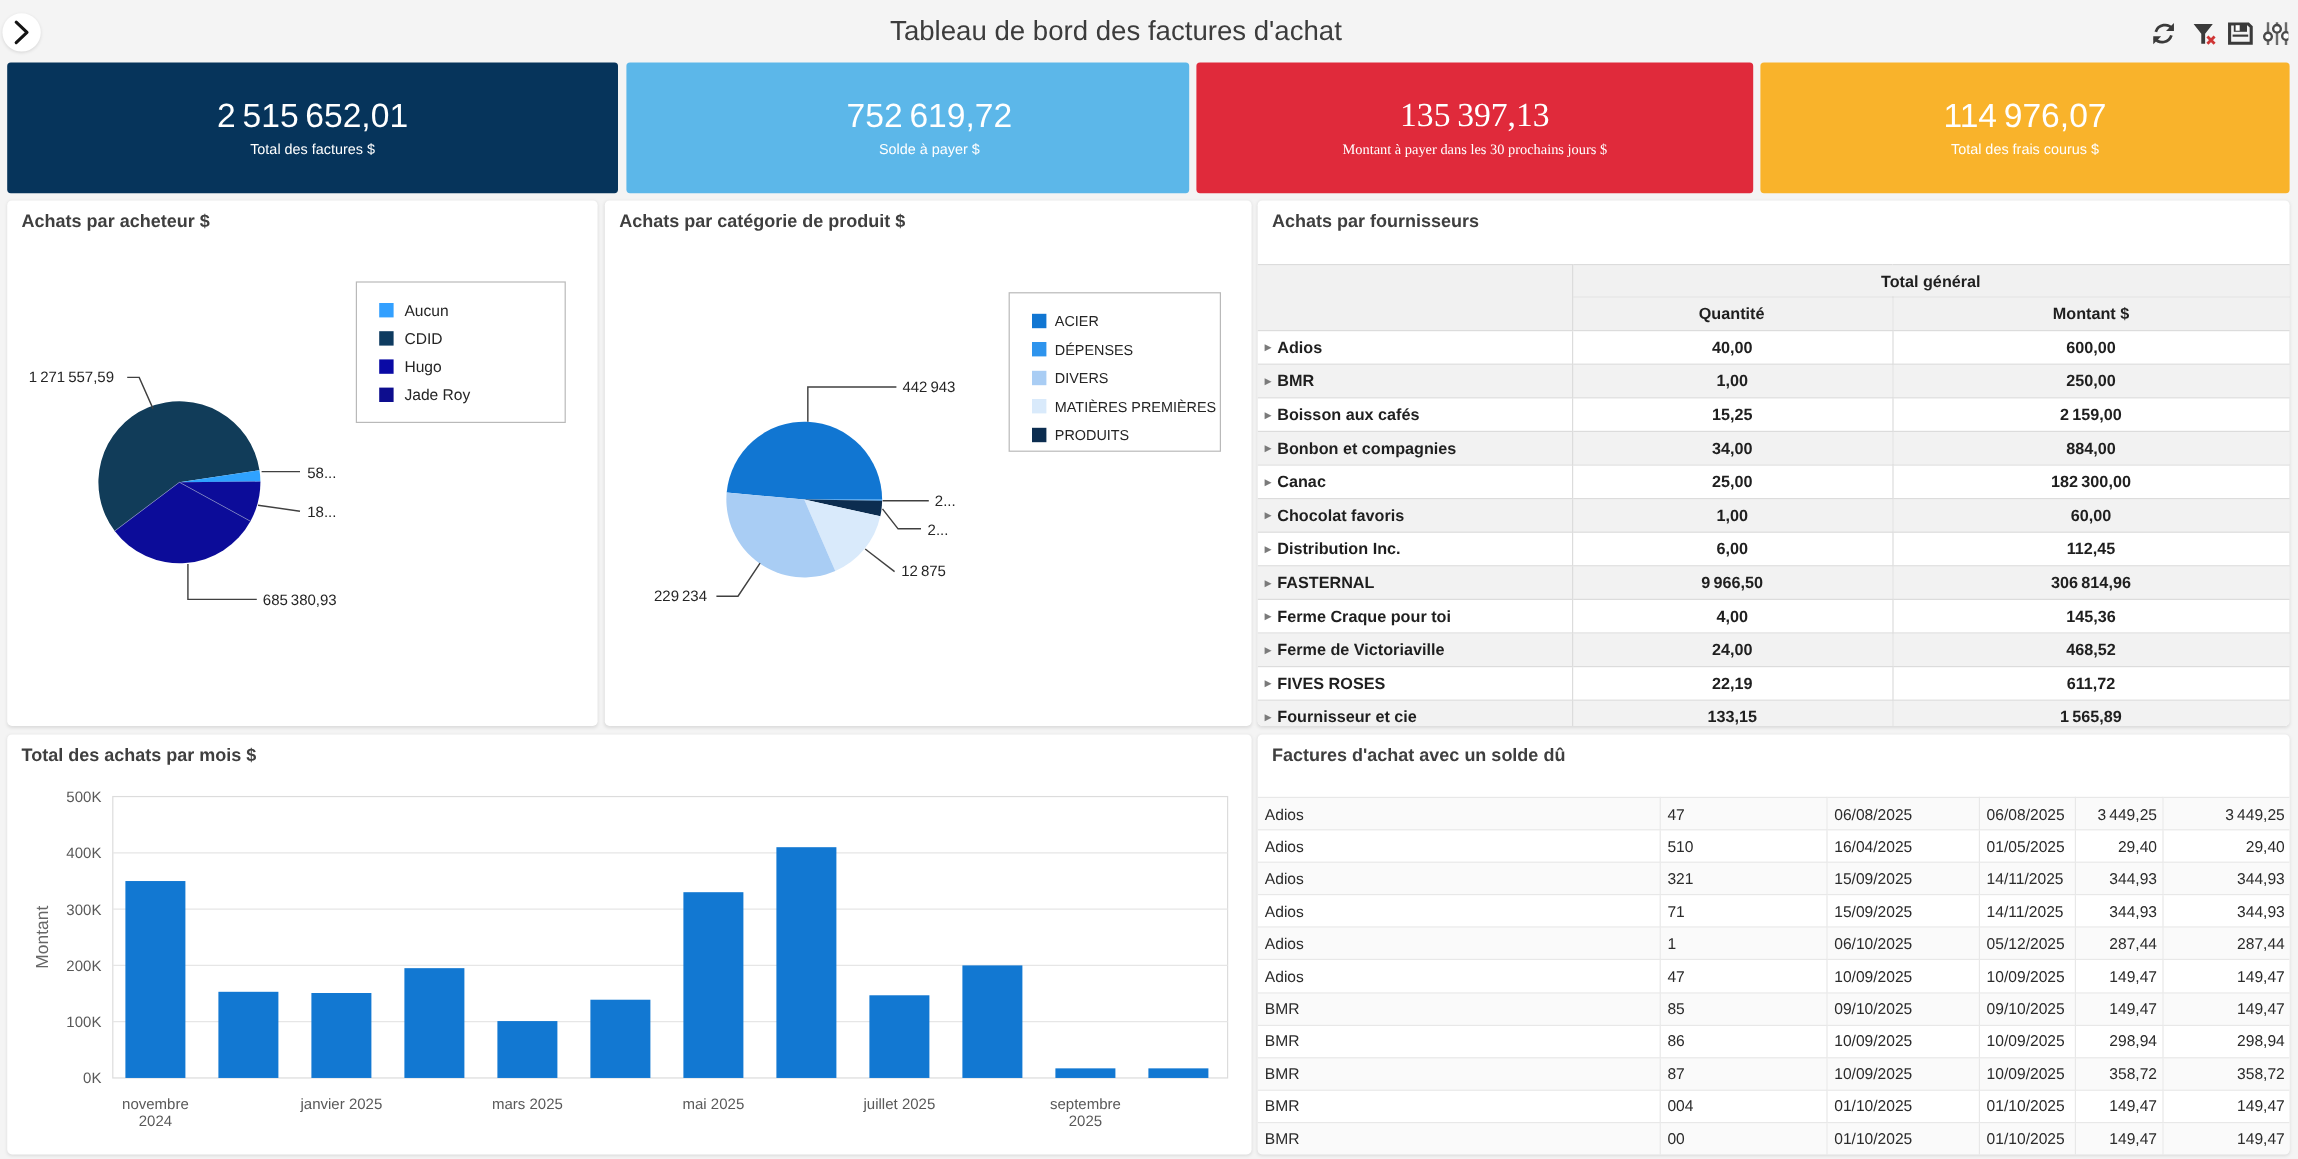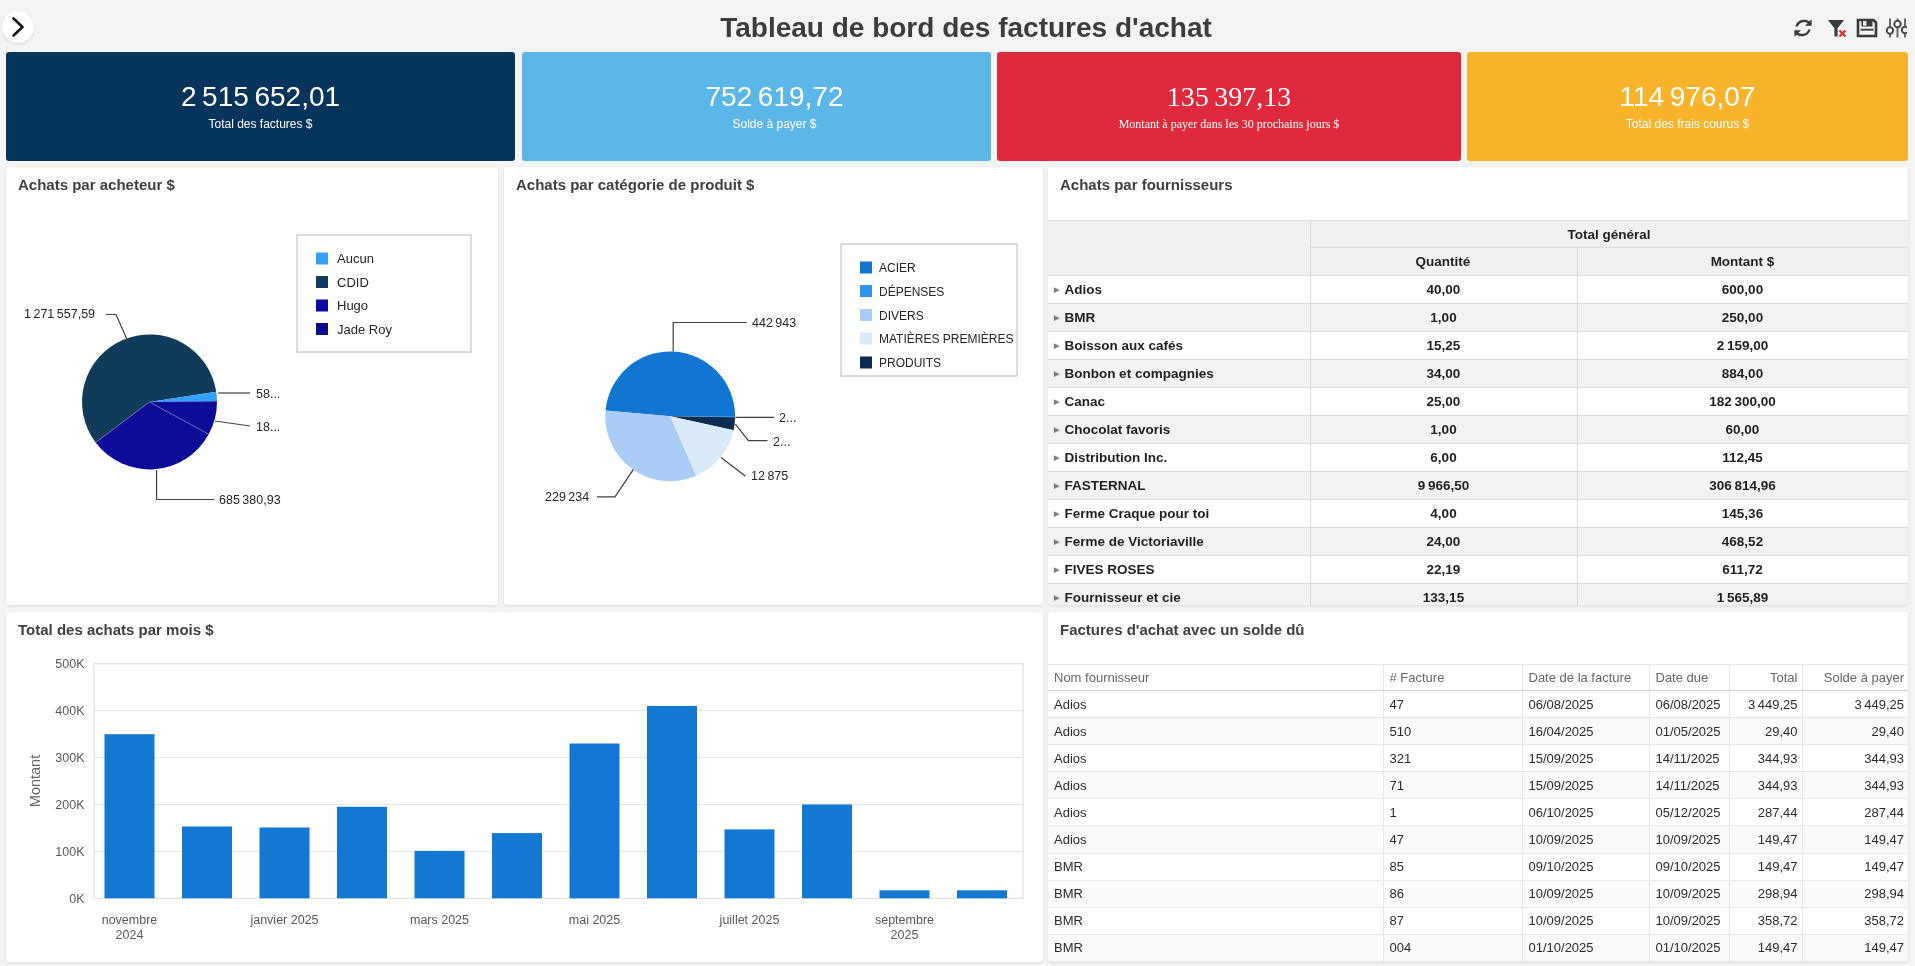--- a/index.html
+++ b/index.html
@@ -31,21 +31,21 @@
   .flat tr:nth-child(2n+1) td { background:#fafafa; }
   .flat .fh td { background:#fff !important; }
 </style>
 </head>
 <body>
 
 <div class="abs" style="left:2px;top:11px;width:32px;height:32px;border-radius:50%;background:#fff;box-shadow:0 1px 3px rgba(0,0,0,0.12);"></div>
 <svg class="abs" style="left:2px;top:11px;" width="32" height="32" viewBox="0 0 32 32">
     <path d="M11.5 7.5 L20.5 16 L11.5 24.5" fill="none" stroke="#151515" stroke-width="2.6" stroke-linecap="round" stroke-linejoin="round"></path>
   </svg>
-<div class="abs" style="left:0;top:12px;width:1860px;text-align:center;font-size:28px;font-weight:bold;color:#3c3c3c;margin-left:36px;">Tableau de bord des factures d'achat</div>
+<div class="abs" style="left:0;top:12px;width:1860px;text-align:center;font-size:23px;font-weight:normal;color:#3c3c3c;">Tableau de bord des factures d'achat</div>
 <svg class="abs" style="left:1792px;top:16px;" width="115" height="24" viewBox="0 0 115 24">
 
   <g stroke="#3a3a3a" stroke-width="2.3" fill="none">
     <path d="M18.6 8.2 A8 8 0 0 0 4.5 10.5"></path>
     <path d="M3.4 15.8 A8 8 0 0 0 17.5 13.5"></path>
   </g>
   <g fill="#3a3a3a">
     <path d="M19.6 3.2 L19.6 9.8 L13.0 9.8 Z"></path>
     <path d="M2.4 20.8 L2.4 14.2 L9.0 14.2 Z"></path>
   </g>
@@ -294,28 +294,20 @@
   <table class="flat">
     <colgroup>
         <col style="width:335px">
         <col style="width:139px">
         <col style="width:127px">
         <col style="width:80px">
         <col style="width:73px">
         <col style="width:106px">
       </colgroup>
     <tbody>
-        <tr class="fh">
-          <td>Nom fournisseur</td>
-          <td># Facture</td>
-          <td>Date de la facture</td>
-          <td>Date due</td>
-          <td class="n">Total</td>
-          <td class="n">Solde à payer</td>
-        </tr>
     <tr>
           <td>Adios</td>
           <td>47</td>
           <td>06/08/2025</td>
           <td>06/08/2025</td>
           <td class="n">3 449,25</td>
           <td class="n">3 449,25</td>
         </tr>
     <tr>
           <td>Adios</td>

